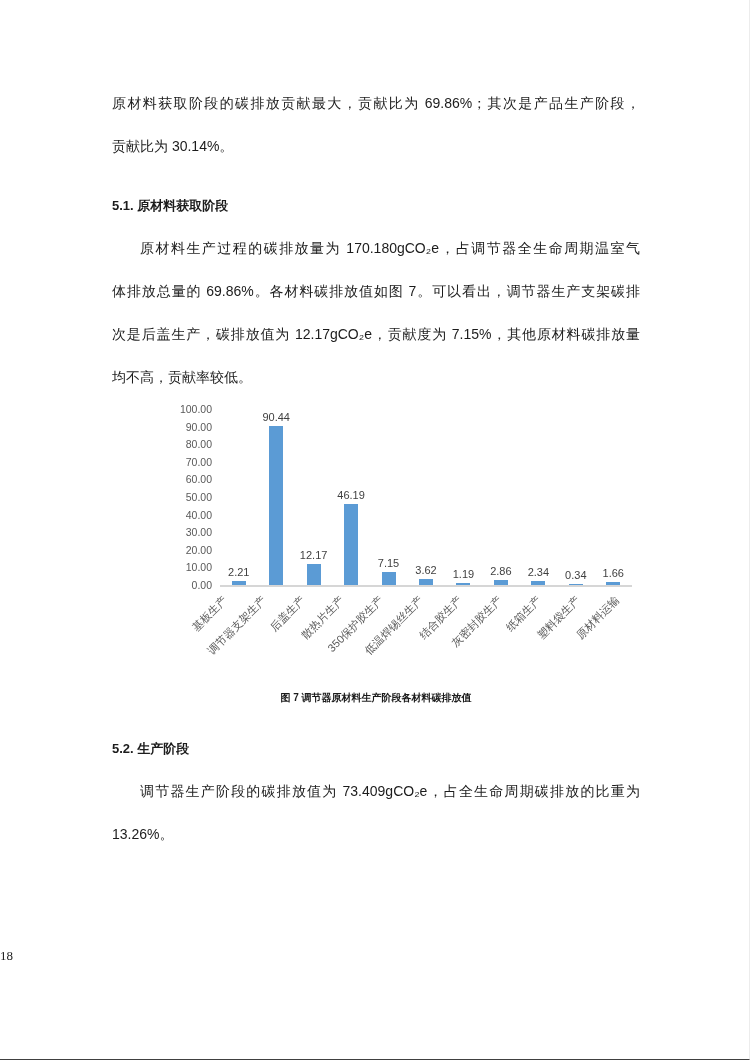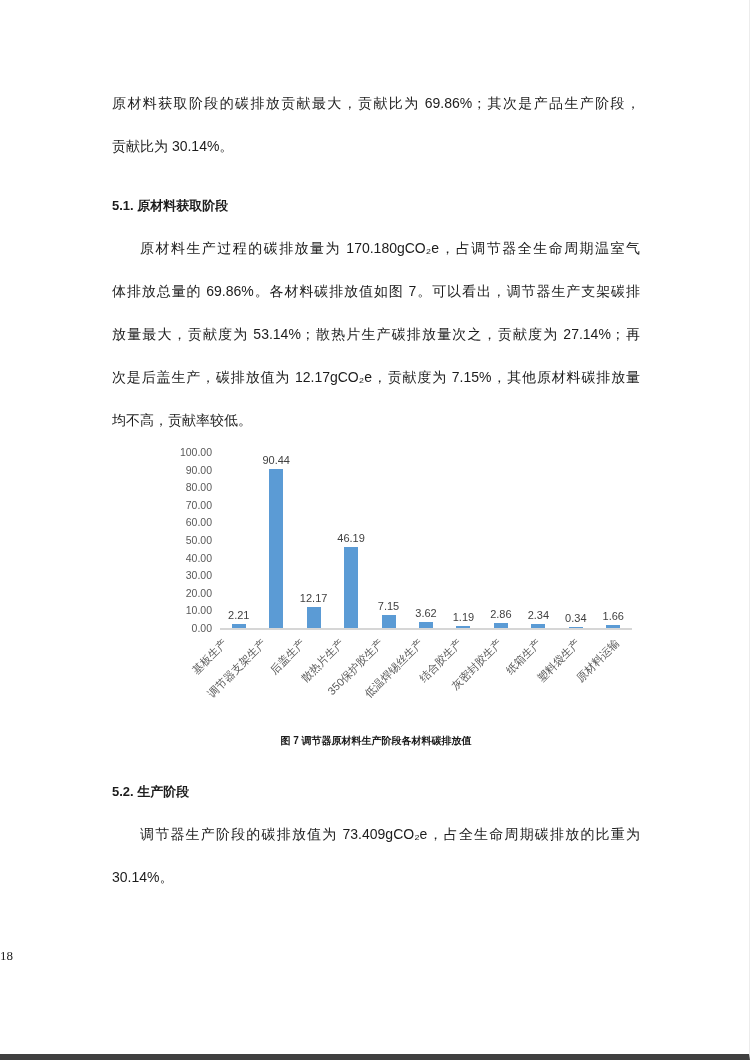--- a/index.html
+++ b/index.html
@@ -6,21 +6,21 @@
   .page {
     position: relative;
     width: 750px;
     height: 1060px;
     background: #ffffff;
     font-family: "Liberation Sans", "DejaVu Sans", sans-serif;
     color: #1c1c1c;
     overflow: hidden;
     box-sizing: border-box;
     border-right: 1px solid #ececec;
-    border-bottom: 6px solid #404040;
+    border-bottom: 1px solid #404040;
   }
   .content {
     position: absolute;
     left: 112px;
     top: 82px;
     width: 528px;
   }
   .pline {
     font-size: 14px;
     line-height: 43px;
@@ -123,21 +123,20 @@
     <div>
       <div class="pline">原材料获取阶段的碳排放贡献最大，贡献比为 69.86%；其次是产品生产阶段，</div>
       <div class="pline last">贡献比为 30.14%。</div>
     </div>
 
     <div class="sec-heading">5.1. 原材料获取阶段</div>
 
     <div>
       <div class="pline indent">原材料生产过程的碳排放量为 170.180gCO₂e，占调节器全生命周期温室气</div>
       <div class="pline">体排放总量的 69.86%。各材料碳排放值如图 7。可以看出，调节器生产支架碳排</div>
-      <div class="pline">放量最大，贡献度为 53.14%；散热片生产碳排放量次之，贡献度为 27.14%；再</div>
       <div class="pline">次是后盖生产，碳排放值为 12.17gCO₂e，贡献度为 7.15%，其他原材料碳排放量</div>
       <div class="pline last">均不高，贡献率较低。</div>
     </div>
 
     <div class="chart">
       <div class="chart-area">
         <div class="y-axis">
             <div class="ytick" style="top: -6px;">100.00</div>
             <div class="ytick" style="top: 11.6px;">90.00</div>
             <div class="ytick" style="top: 29.2px;">80.00</div>
@@ -233,19 +232,19 @@
           </div>
         </div>
     </div>
 
     <div class="fig-caption">图 7 调节器原材料生产阶段各材料碳排放值</div>
 
     <div class="sec-heading">5.2. 生产阶段</div>
 
     <div>
       <div class="pline indent">调节器生产阶段的碳排放值为 73.409gCO₂e，占全生命周期碳排放的比重为</div>
-      <div class="pline last">30.14%。</div>
+      <div class="pline last">13.26%。</div>
     </div>
 
   </div>
 
   <div class="page-number">18</div>
 </div>
 
 </body></html>

